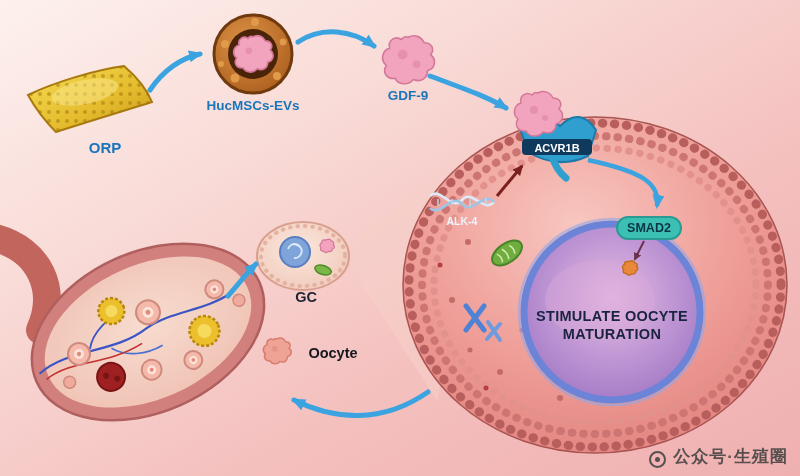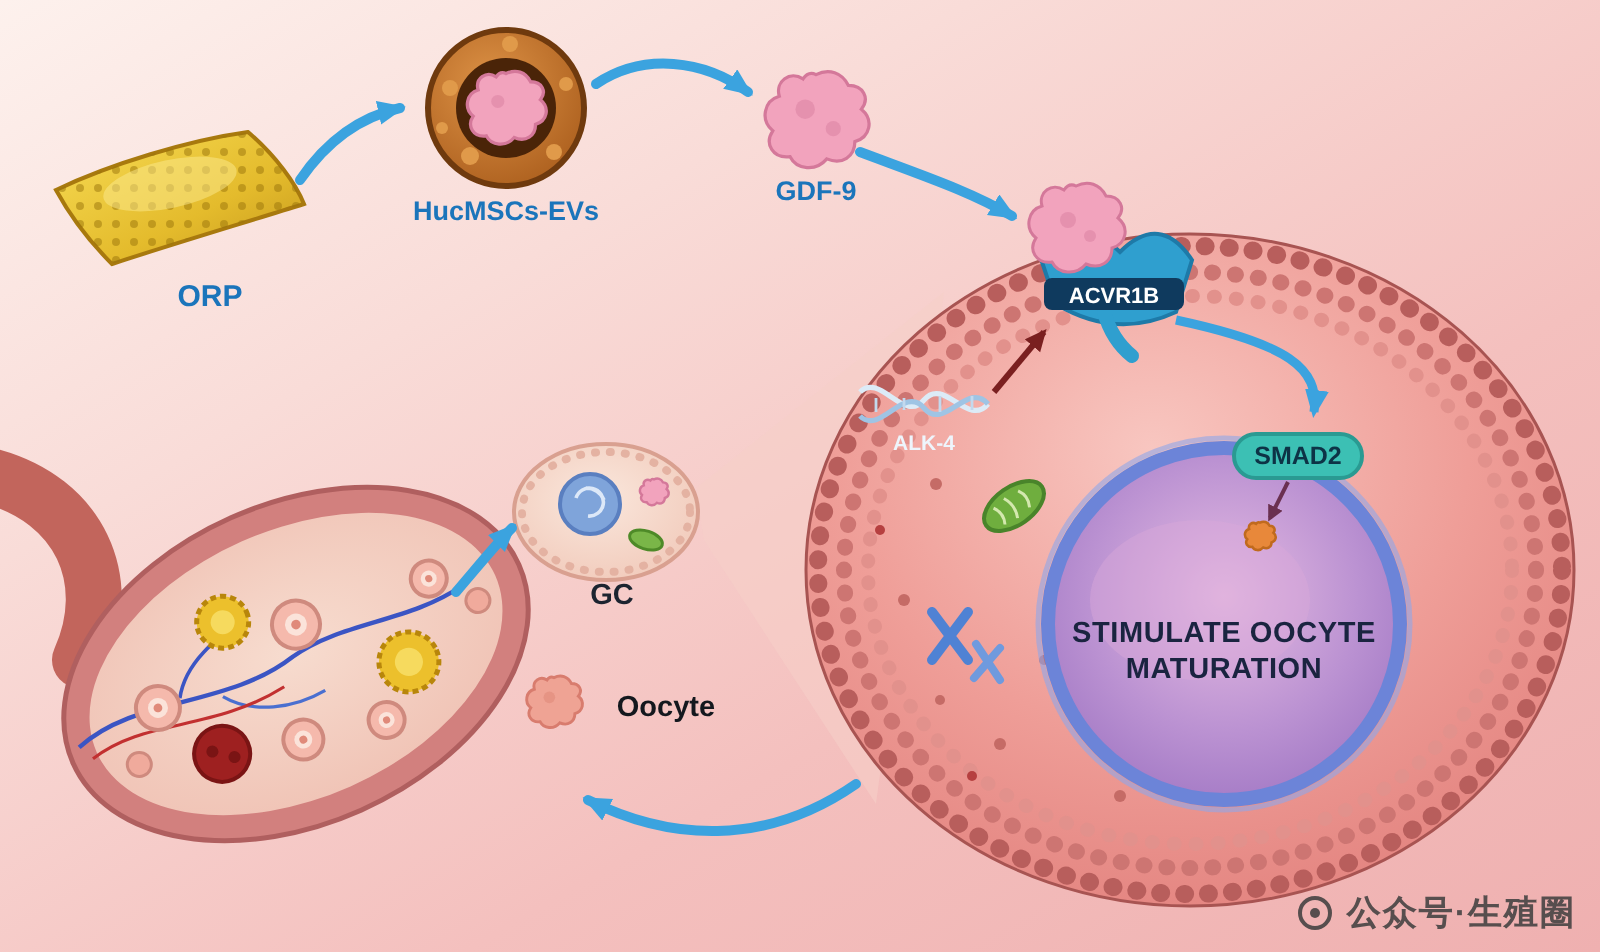--- a/index.html
+++ b/index.html
@@ -6,21 +6,21 @@
   .stage{
     position:relative;
     width:800px;height:476px;
     overflow:hidden;
     background:linear-gradient(150deg,#fdf1ed 0%,#f9dcd8 30%,#f4c0be 65%,#efb0b0 100%);
     font-family:"Liberation Sans",sans-serif;
   }
   .stage svg{position:absolute;left:0;top:0;}
   .watermark{
     position:absolute;right:12px;bottom:8px;
-    display:flex;align-items:center;gap:7px;
+    display:flex;align-items:flex-end;gap:7px;
     color:#3d3d3d;opacity:.85;
     font-size:17px;font-weight:700;letter-spacing:1px;
   }
   .wm-icon{
     width:17px;height:17px;border-radius:50%;
     border:2.5px solid #3d3d3d;position:relative;display:inline-block;box-sizing:border-box;
   }
   .wm-icon::after{
     content:"";position:absolute;left:3.5px;top:3.5px;width:5px;height:5px;border-radius:50%;background:#3d3d3d;
   }

